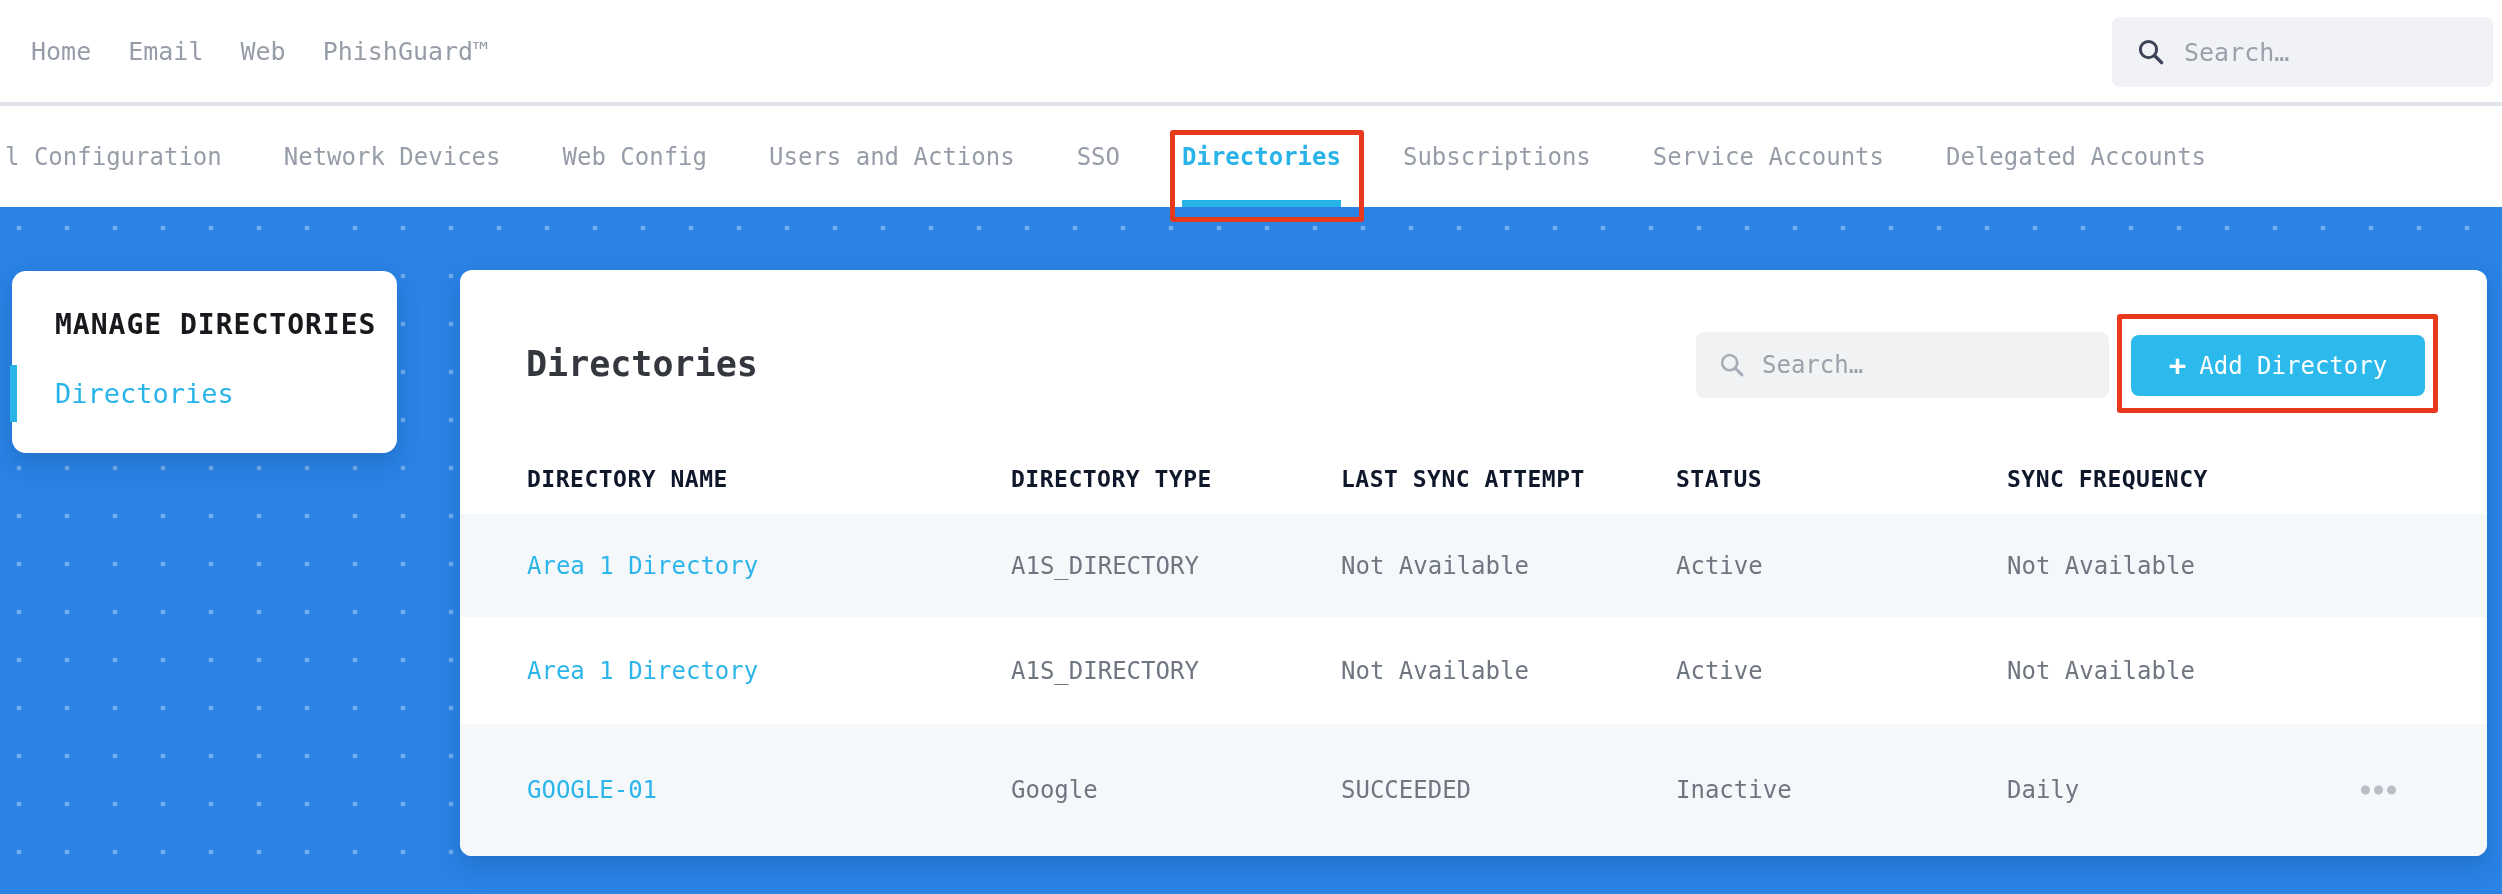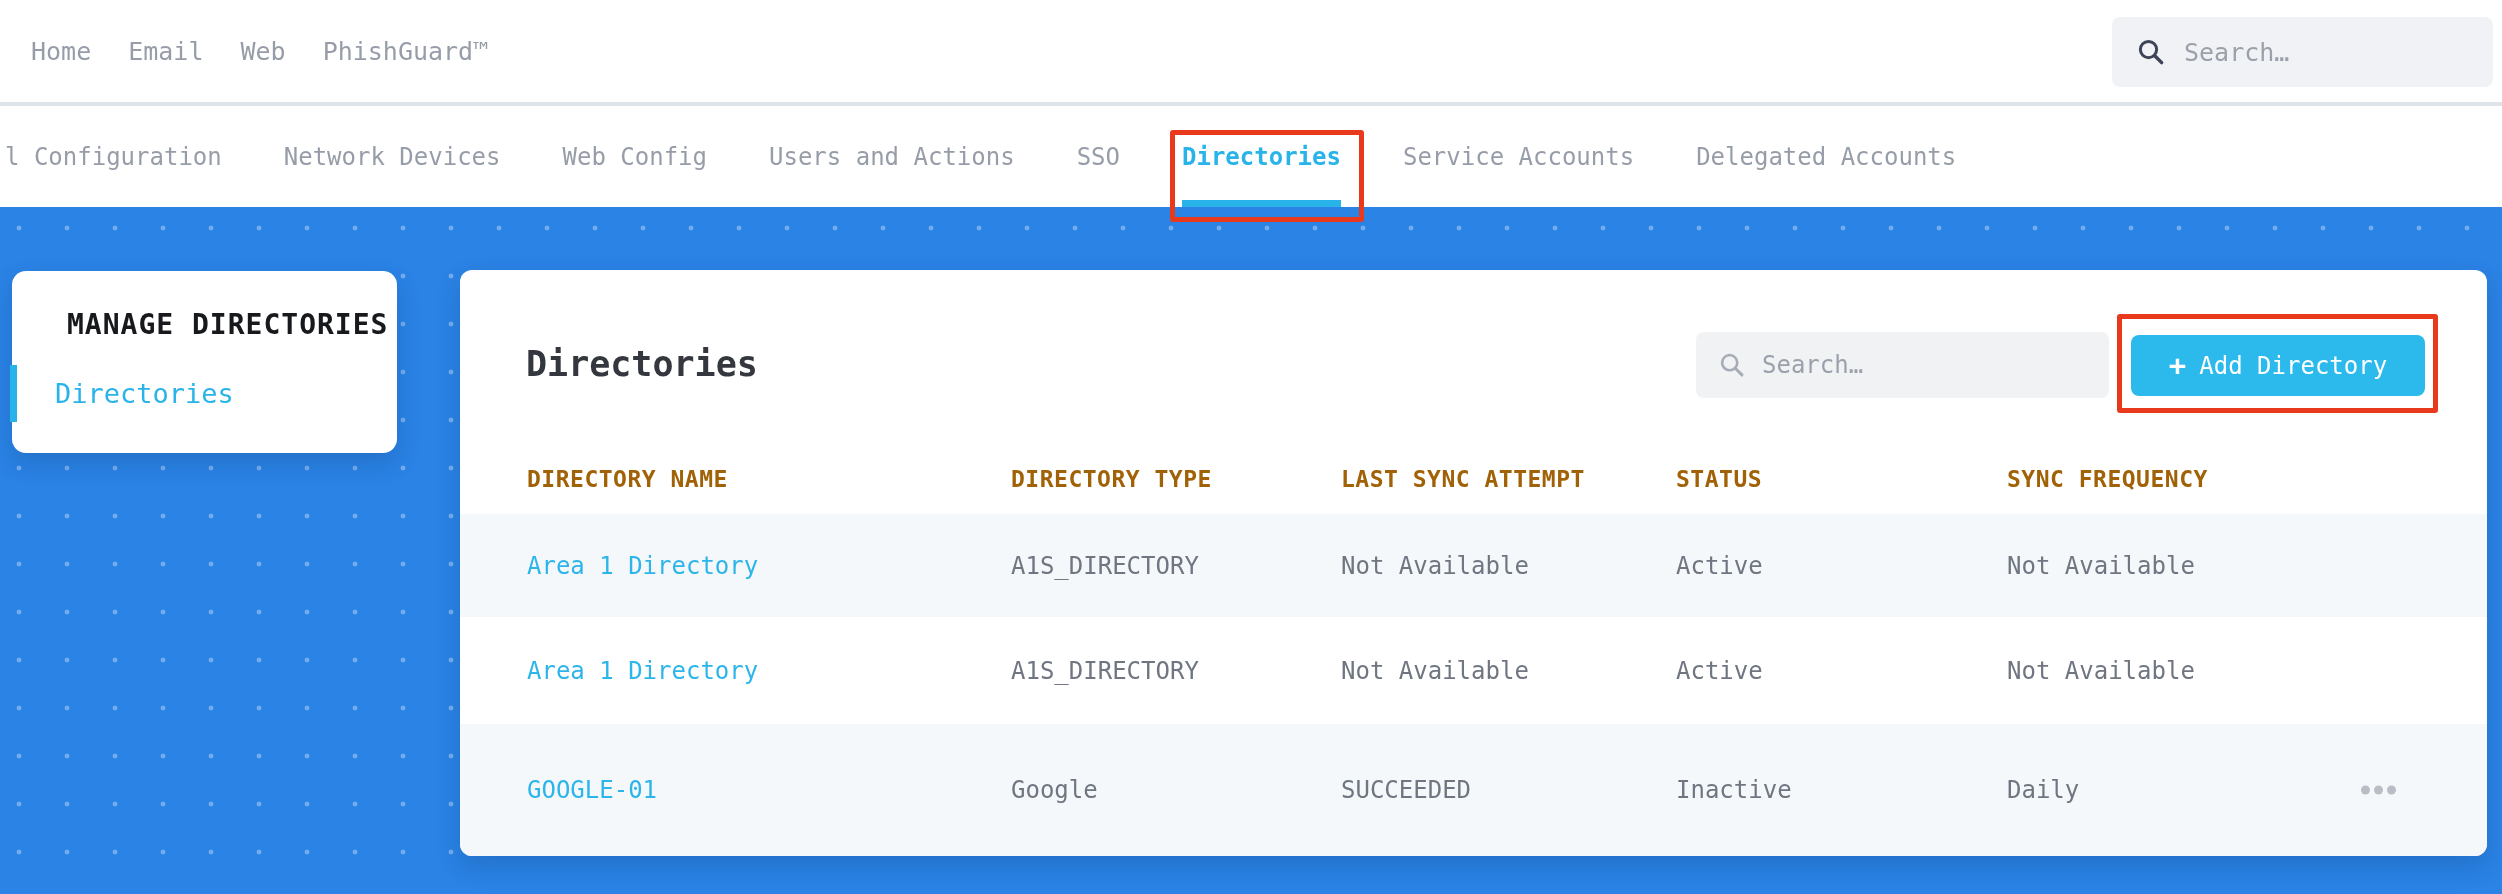--- a/index.html
+++ b/index.html
@@ -41,21 +41,21 @@
     background-image:radial-gradient(circle, rgba(255,255,255,0.34) 2.4px, rgba(255,255,255,0) 2.6px);
     background-size:48px 48px;
     background-position:-5px -3px;
   }
 
   
   .side-card {
     position:absolute; left:12px; top:64px; width:385px; height:182px;
     background:#ffffff; border-radius:14px; box-shadow:0 10px 24px rgba(8,40,90,0.20);
   }
-  .side-title { position:absolute; left:55px; top:37px; font-size:28px; font-weight:700; color:#17191c; letter-spacing:1px; white-space:nowrap; }
+  .side-title { position:absolute; left:43px; top:37px; font-size:28px; font-weight:700; color:#17191c; letter-spacing:1px; white-space:nowrap; }
   .side-link { position:absolute; left:43px; top:107px; font-size:27px; color:#29b4e9; text-decoration:none; white-space:nowrap; cursor:pointer; }
   .side-active-bar { position:absolute; left:-2px; top:94px; width:7px; height:57px; background:#29b4e9; }
 
   
   .card {
     position:absolute; left:460px; top:63px; width:2027px; height:586px;
     background:#ffffff; border-radius:12px; box-shadow:0 10px 24px rgba(8,40,90,0.20);
   }
   .card-title { position:absolute; left:66px; top:74px; font-size:35px; font-weight:700; color:#34383e; white-space:nowrap; }
   .card-search {
@@ -72,21 +72,21 @@
   }
   .add-btn .plus { font-size:29px; font-weight:700; line-height:1; }
 
   
   .annot { position:absolute; border:5px solid #e8391d; border-radius:3px; background:transparent; pointer-events:none; }
   .annot-tab { left:1170px; top:130px; width:194px; height:92px; z-index:30; }
   .annot-btn { left:1657px; top:44px; width:321px; height:99px; z-index:30; }
 
   
   .thead { position:absolute; left:0; right:0; top:196px; height:30px; }
-  .th { position:absolute; top:0; font-size:23px; font-weight:700; color:#a16207; letter-spacing:0.5px; white-space:nowrap; }
+  .th { position:absolute; top:0; font-size:23px; font-weight:700; color:#0f172a; letter-spacing:0.5px; white-space:nowrap; }
   .c1 { left:67px; } .c2 { left:551px; } .c3 { left:881px; } .c4 { left:1216px; } .c5 { left:1547px; }
   .row { position:absolute; left:0; width:100%; }
   .row1 { top:244px; height:103px; background:#f5f8fa; }
   .row2 { top:347px; height:107px; background:#ffffff; }
   .row3 { top:454px; height:132px; background:#f5f8fa; border-radius:0 0 12px 12px;padding-left:35px; }
   .cell { position:absolute; top:50%; transform:translateY(-50%); font-size:24px; color:#6f7681; white-space:nowrap; }
   .cell.link { color:#2cb5ea; text-decoration:none; cursor:pointer; }
   .menu-dots { position:absolute; left:1895px; top:50%; transform:translateY(-50%); display:flex; gap:4px; cursor:pointer; background:none; border:none; padding:6px; }
   .menu-dots i { width:9px; height:9px; border-radius:50%; background:#b9bec6; display:block; }
 </style>
@@ -115,20 +115,21 @@
   <nav class="tabs">
     <a class="tab">l Configuration</a>
     <a class="tab">Network Devices</a>
     <a class="tab">Web Config</a>
     <a class="tab">Users and Actions</a>
     <a class="tab">SSO</a>
     <a class="tab active">
       <span>Directories</span>
       <span class="tab-underline"></span>
     </a>
+    <a class="tab">Subscriptions</a>
     <a class="tab">Service Accounts</a>
     <a class="tab">Delegated Accounts</a>
   </nav>
 
   <div class="annot annot-tab"></div>
 
   <div class="content">
 
     <aside class="side-card">
       <div class="side-title">MANAGE DIRECTORIES</div>

